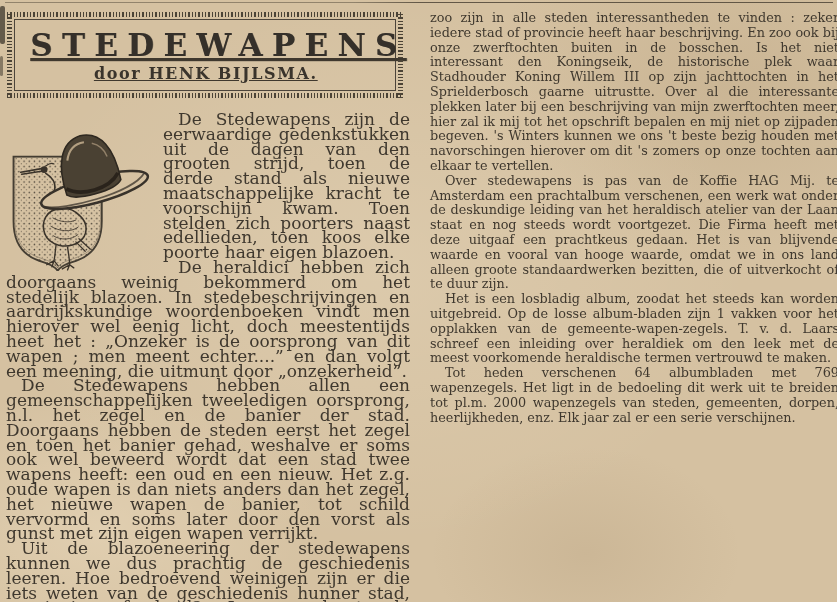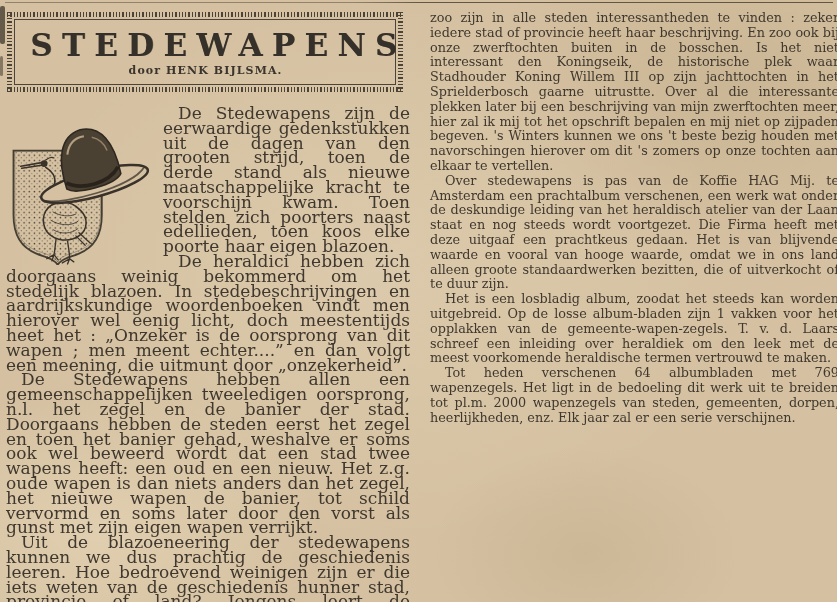--- a/index.html
+++ b/index.html
@@ -30,28 +30,28 @@
 
   
   .title-box{position:relative;width:382px;margin:0 0 14px 1px;padding:7px;}
   .hatch{position:absolute;display:block;}
   .h-top,.h-bot{left:0;right:0;height:5px;
     background:repeating-linear-gradient(90deg,#4b4336 0 1.3px,rgba(0,0,0,0) 1.3px 3.3px);}
   .h-top{top:0}.h-bot{bottom:0}
   .h-left,.h-right{top:0;bottom:0;width:5px;
     background:repeating-linear-gradient(0deg,#4b4336 0 1.3px,rgba(0,0,0,0) 1.3px 3.3px);}
   .h-left{left:0}.h-right{right:0}
-  .title-inner{border:1.5px solid #4c443a;padding:9px 6px 7px;text-align:center;}
+  .title-inner{border:1.5px solid #4c443a;padding:9px 6px 7px;text-align:center;text-decoration:underline;}
   .title{
     font-weight:bold;font-size:31px;line-height:32px;letter-spacing:.30em;
     color:#35302a;text-indent:.30em;white-space:nowrap;
     text-shadow:.4px .4px 0 rgba(53,48,42,.45);
   }
   .byline{
-    margin-top:3px;font-weight:bold;font-size:11px;letter-spacing:.10em;
+    margin-top:3px;font-weight:bold;font-size:16px;letter-spacing:.10em;
     color:#3a342c;text-indent:.10em;
   }
 
   
   .body-text{font-size:17px;line-height:14.8px;text-align:justify;}
   .body-text p,.col-right p{margin:0;}
   p.indent{text-indent:15px;}
   .col-right{font-size:12.8px;line-height:14.8px;text-align:justify;}
 
   .arms{float:left;width:148px;height:158px;margin:1px 9px 2px 0;}

